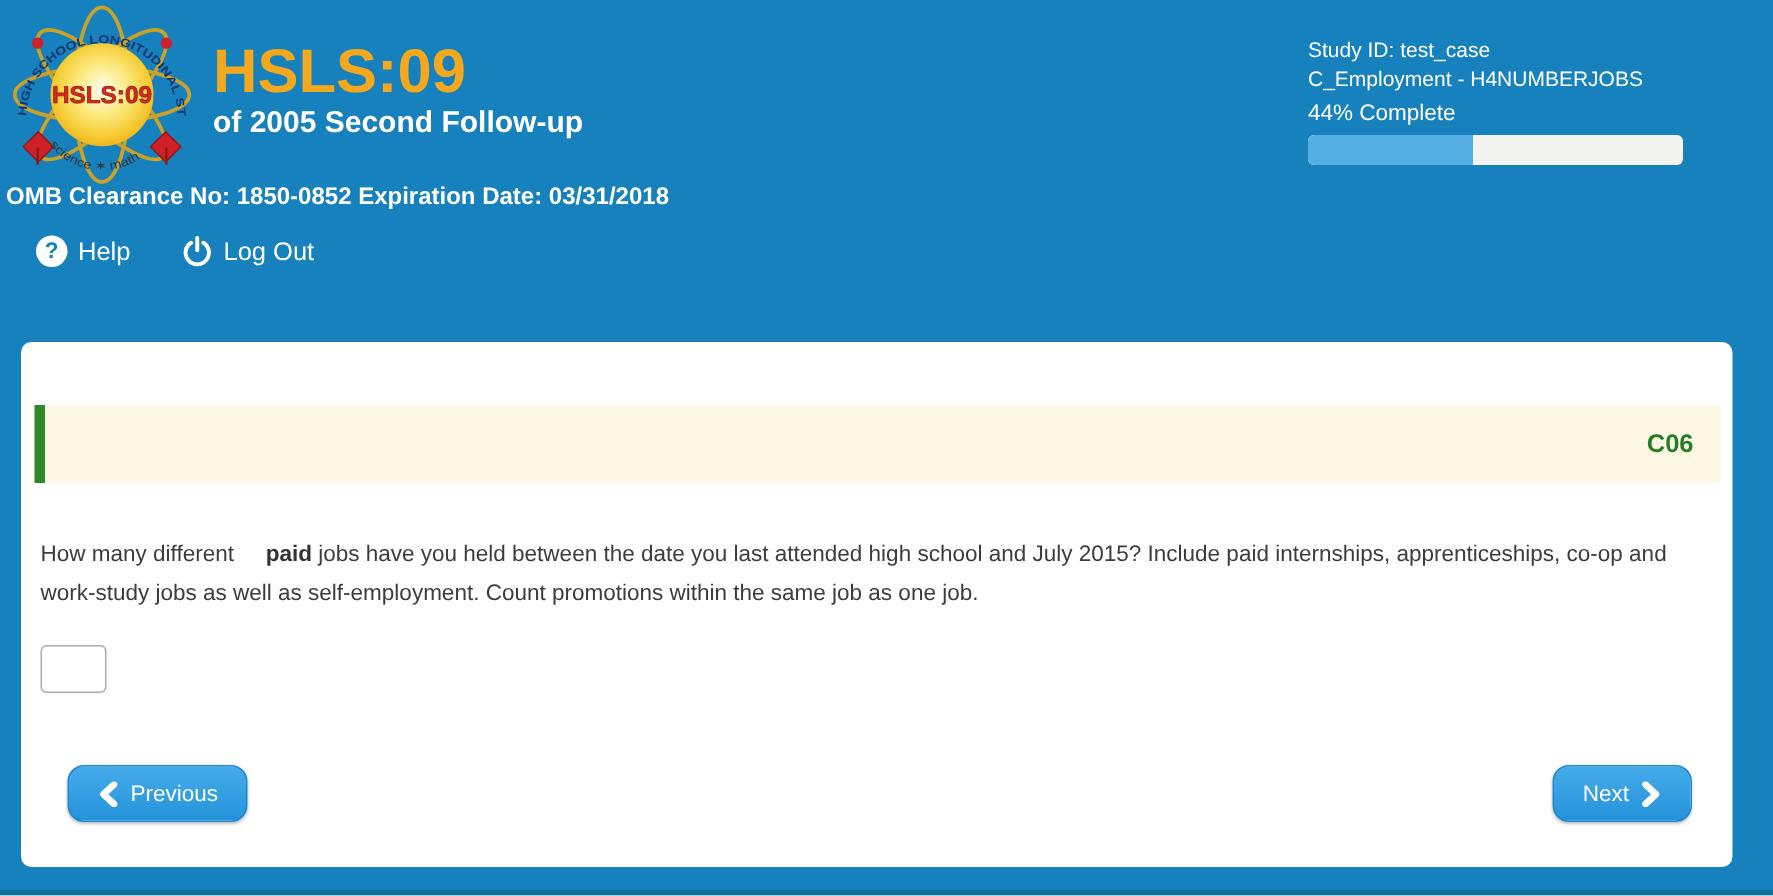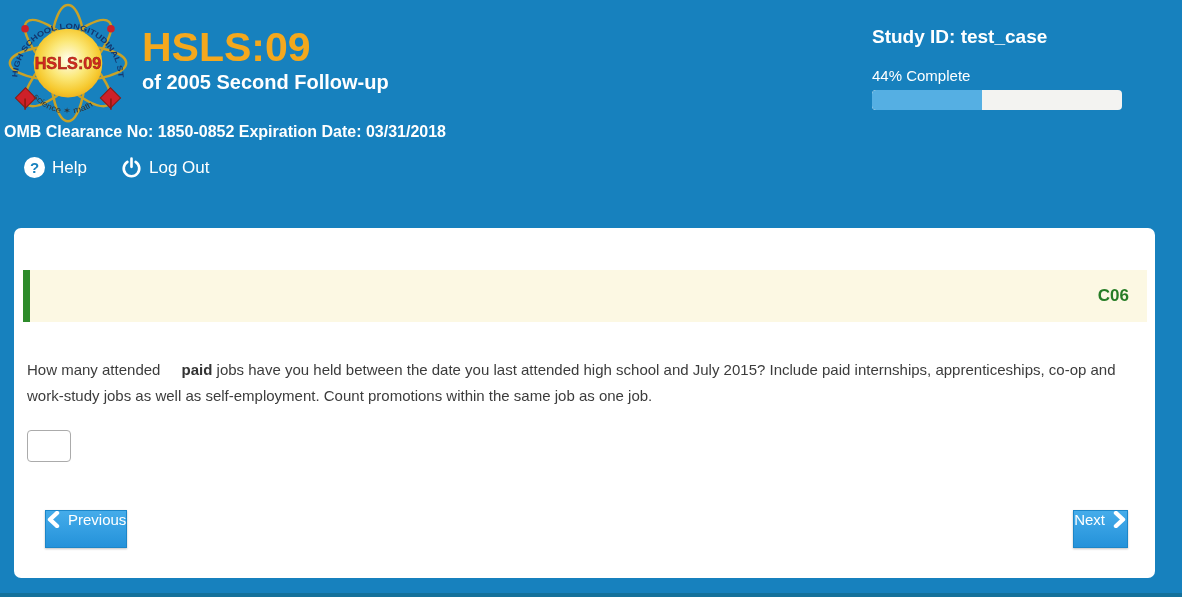--- a/index.html
+++ b/index.html
@@ -25,22 +25,22 @@
     font-size:16px; font-weight:bold;
   }
   .toolbar { position:absolute; left:24px; top:157px; display:flex; gap:34px; }
   .tool-item { display:flex; align-items:center; gap:7px; color:#fff; font-size:17px; cursor:pointer; }
   .help-circle {
     width:21px; height:21px; border-radius:50%; background:#fff; color:#1781BE;
     font-weight:bold; font-size:15px; display:flex; align-items:center; justify-content:center;
   }
   .power-icon { width:21px; height:21px; display:block; }
   .right-info { position:absolute; left:872px; top:24px; width:290px; color:#fff; }
-  .study-line { font-size:19px; font-weight:bold; line-height:1.38; white-space:nowrap; }
-  .progress-label { font-size:15px; margin-top:17px; }
+  .study-line { font-size:14px; font-weight:normal; line-height:1.38; white-space:nowrap; }
+  .progress-label { font-size:15px; margin-top:4px; }
   .progress-track {
     margin-top:6px; width:250px; height:20px; background:#F3F3F1;
     border-radius:4px; overflow:hidden;
   }
   .progress-fill { height:100%; background:#55AFE3; border-radius:4px 0 0 4px; }
   
   .card {
     position:absolute; left:14px; top:228px; width:1141px; height:350px;
     background:#fff; border-radius:7px;
   }
@@ -59,25 +59,25 @@
     display:block; margin:21px 0 0 13px; width:44px; height:32px;
     border:1px solid #ABABAB; border-radius:4px; font-size:15px; padding:2px 6px;
     color:#333; outline:none;
   }
   .answer-suffix { margin:5px 0 0 13px; font-size:15px; color:#555; }
   .nav-row {
     position:absolute; left:31px; right:27px; bottom:30px;
     display:flex; justify-content:space-between;
   }
   .nav-btn {
-    display:flex; gap:7px;
+    display:flex; align-items:center; gap:7px;
     background:linear-gradient(#45ACEA, #2492DA);
-    border:1px solid #1C86C8; border-radius:0;
+    border:1px solid #1C86C8; border-radius:11px;
     color:#fff; font-size:15px; font-family:"Liberation Sans",sans-serif;
-    padding:0 0; height:38px; cursor:pointer;
+    padding:0 19px; height:38px; cursor:pointer;
     box-shadow:0 1px 2px rgba(0,0,0,0.25);
   }
   .chev { width:15px; height:17px; display:block; }
 </style>
 </head>
 <body>
 
 <div class="page">
 
   <svg class="logo" viewBox="0 0 130 130">
@@ -133,32 +133,33 @@
       <svg class="power-icon" viewBox="0 0 20 20">
         <path d="M6.1 4.6 A 7.4 7.4 0 1 0 13.9 4.6" fill="none" stroke="#fff" stroke-width="2.5" stroke-linecap="round"></path>
         <line x1="10" y1="1.6" x2="10" y2="9.4" stroke="#fff" stroke-width="2.5" stroke-linecap="round"></line>
       </svg>
       <span>Log Out</span>
     </div>
   </div>
 
   <div class="right-info">
     <div class="study-line">Study ID: test_case</div>
+    <div class="study-line">C_Employment - H4NUMBERJOBS</div>
     <div class="progress-label">44% Complete</div>
     <div class="progress-track">
       <div class="progress-fill" style="width: 44%;"></div>
     </div>
   </div>
 
   <div class="card">
     <div class="banner">
       <span class="qcode">C06</span>
     </div>
 
-    <div class="question"><span>How many attended </span><b>paid</b><span> jobs have you held between the date you last attended high school and July 2015? Include paid internships, apprenticeships, co-op and work-study jobs as well as self-employment. Count promotions within the same job as one job.</span></div>
+    <div class="question"><span>How many different </span><b>paid</b><span> jobs have you held between the date you last attended high school and July 2015? Include paid internships, apprenticeships, co-op and work-study jobs as well as self-employment. Count promotions within the same job as one job.</span></div>
 
     <input class="answer-input" type="text" value="" style="">
 
     <div class="nav-row">
       <button class="nav-btn">
         <svg class="chev" viewBox="0 0 15 17">
           <polyline points="11,2 4,8.5 11,15" fill="none" stroke="#fff" stroke-width="4.4" stroke-linecap="round" stroke-linejoin="round"></polyline>
         </svg>
         <span>Previous</span>
       </button>

